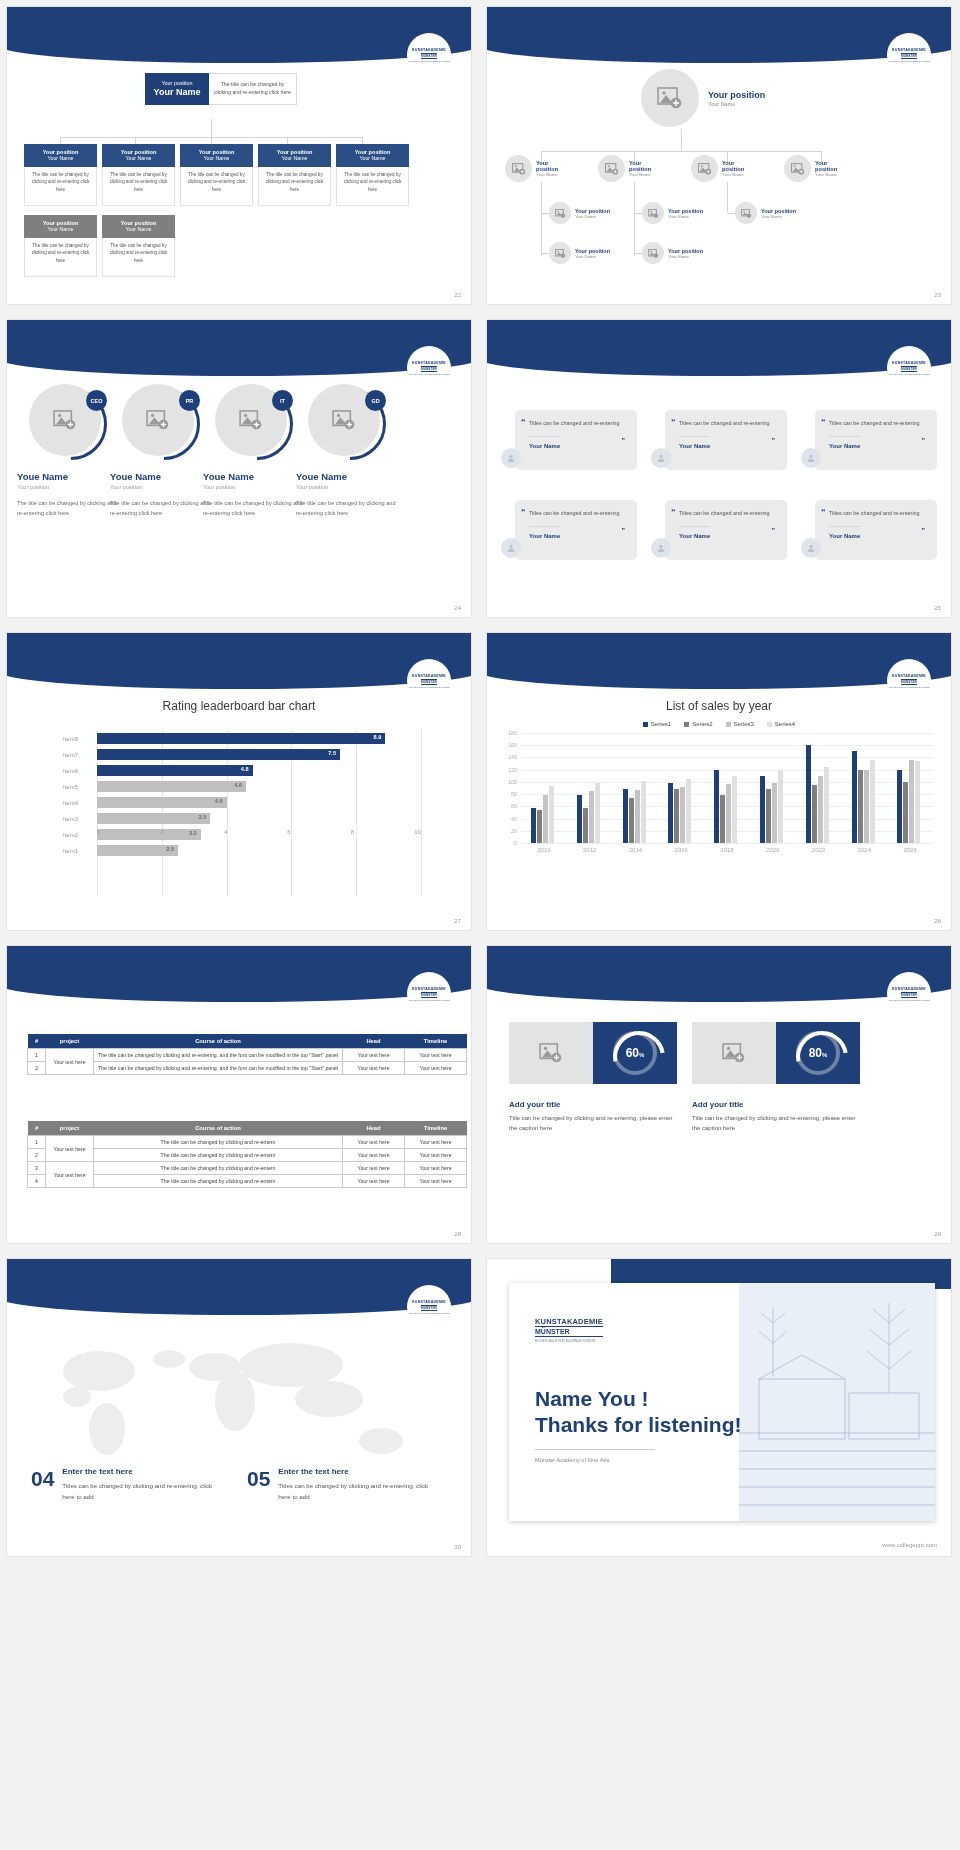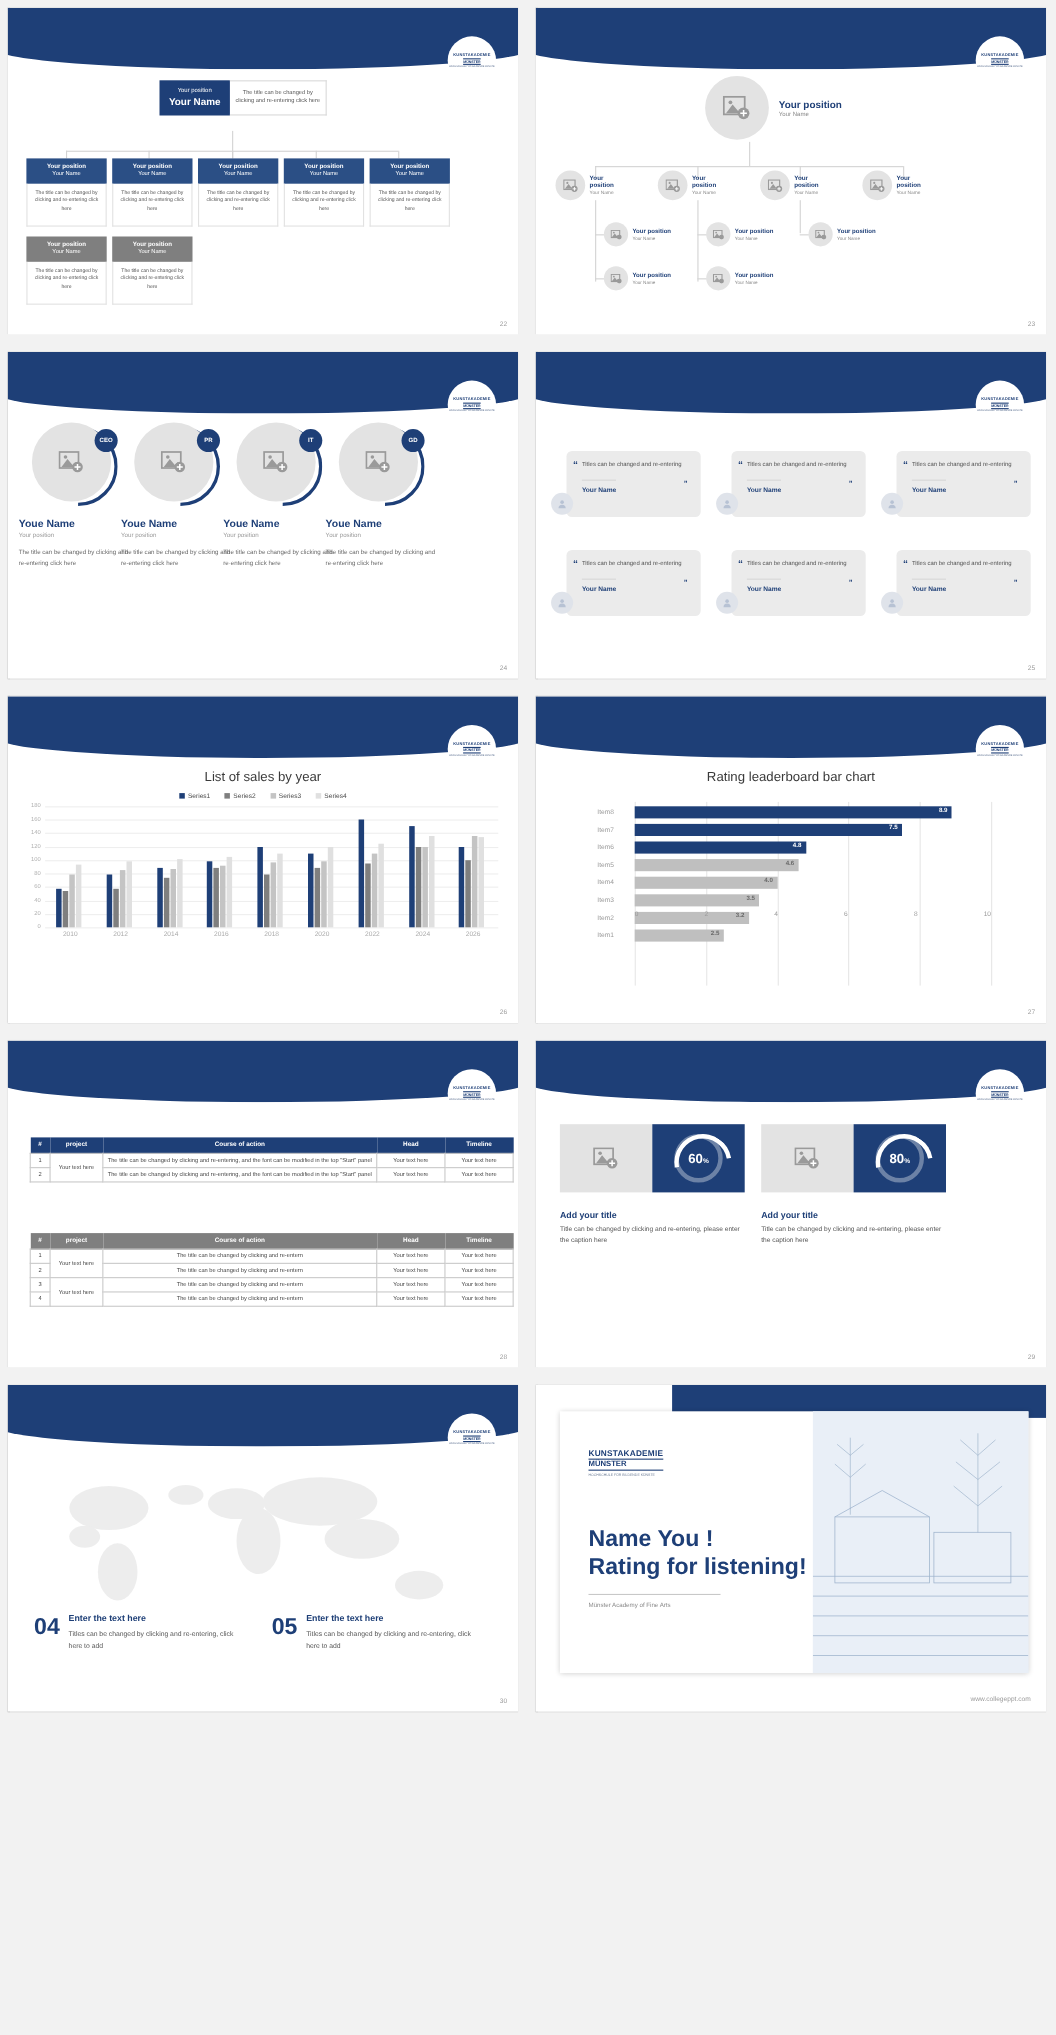--- a/index.html
+++ b/index.html
@@ -613,20 +613,120 @@
           </svg>
         </div>
       <div class="card" style="left:328px;top:180px;">
         <span class="qm">“</span>
         <div class="ct">Titles can be changed and re-entering</div>
         <span class="qm2" style="position:absolute;right:12px;top:27px;">”</span>
         <div class="cn">Your Name</div>
       </div>
 
       <div class="pnum">25</div>
+    </div>
+  </div>
+
+  <div class="cell">
+    <div class="slide">
+      <div class="band">
+          <div class="fill"></div>
+        </div>
+      <h2>Leaderboard bar chart</h2>
+      <div class="logo">
+        <div class="l1">KUNSTAKADEMIE</div>
+        <div class="l2">MÜNSTER</div>
+        <div class="l3">HOCHSCHULE FÜR BILDENDE KÜNSTE</div>
+      </div>
+
+      <div class="ctitle">Rating leaderboard bar chart</div>
+      <div id="lb-vgrids">
+          <div class="vgrid" style="left: 90px;"></div>
+          <div class="vgrid" style="left: 154.8px;"></div>
+          <div class="vgrid" style="left: 219.6px;"></div>
+          <div class="vgrid" style="left: 284.4px;"></div>
+          <div class="vgrid" style="left: 349.2px;"></div>
+          <div class="vgrid" style="left: 414px;"></div>
+        </div>
+      <div class="lb" id="lb-rows">
+          <div class="lbrow">
+            <div class="lbname">Item8</div>
+            <div class="lbtrack">
+              <div class="lbbar" style="width: 89%; background: rgb(30, 63, 119);">
+                <div class="lbval" style="color: rgb(255, 255, 255);">8.9</div>
+              </div>
+            </div>
+          </div>
+          <div class="lbrow">
+            <div class="lbname">Item7</div>
+            <div class="lbtrack">
+              <div class="lbbar" style="width: 75%; background: rgb(30, 63, 119);">
+                <div class="lbval" style="color: rgb(255, 255, 255);">7.5</div>
+              </div>
+            </div>
+          </div>
+          <div class="lbrow">
+            <div class="lbname">Item6</div>
+            <div class="lbtrack">
+              <div class="lbbar" style="width: 48%; background: rgb(30, 63, 119);">
+                <div class="lbval" style="color: rgb(255, 255, 255);">4.8</div>
+              </div>
+            </div>
+          </div>
+          <div class="lbrow">
+            <div class="lbname">Item5</div>
+            <div class="lbtrack">
+              <div class="lbbar" style="width: 46%; background: rgb(191, 191, 191);">
+                <div class="lbval" style="color: rgb(106, 106, 106);">4.6</div>
+              </div>
+            </div>
+          </div>
+          <div class="lbrow">
+            <div class="lbname">Item4</div>
+            <div class="lbtrack">
+              <div class="lbbar" style="width: 40%; background: rgb(191, 191, 191);">
+                <div class="lbval" style="color: rgb(106, 106, 106);">4.0</div>
+              </div>
+            </div>
+          </div>
+          <div class="lbrow">
+            <div class="lbname">Item3</div>
+            <div class="lbtrack">
+              <div class="lbbar" style="width: 35%; background: rgb(191, 191, 191);">
+                <div class="lbval" style="color: rgb(106, 106, 106);">3.5</div>
+              </div>
+            </div>
+          </div>
+          <div class="lbrow">
+            <div class="lbname">Item2</div>
+            <div class="lbtrack">
+              <div class="lbbar" style="width: 32%; background: rgb(191, 191, 191);">
+                <div class="lbval" style="color: rgb(106, 106, 106);">3.2</div>
+              </div>
+            </div>
+          </div>
+          <div class="lbrow">
+            <div class="lbname">Item1</div>
+            <div class="lbtrack">
+              <div class="lbbar" style="width: 25%; background: rgb(191, 191, 191);">
+                <div class="lbval" style="color: rgb(106, 106, 106);">2.5</div>
+              </div>
+            </div>
+          </div>
+        </div>
+      <div class="lbaxis" id="lb-axis">
+          <span>0</span>
+          <span>2</span>
+          <span>4</span>
+          <span>6</span>
+          <span>8</span>
+          <span>10</span>
+        </div>
+
+      <div class="pnum">27</div>
     </div>
   </div>
 
   <div class="cell">
     <div class="slide">
       <div class="band">
           <div class="fill"></div>
         </div>
       <h2>Comparison of sales data</h2>
       <div class="logo">
@@ -722,120 +822,20 @@
           <div class="bargroup" style="left: 376.293px;">
             <div class="bar" style="height: 72.7222px; background: rgb(30, 63, 119);"></div>
             <div class="bar" style="height: 61.1111px; background: rgb(127, 127, 127);"></div>
             <div class="bar" style="height: 83.1111px; background: rgb(196, 196, 196);"></div>
             <div class="bar" style="height: 81.8889px; background: rgb(224, 224, 224);"></div>
           </div>
           <div class="xtk" style="left: 389.111px;">2026</div>
         </div>
 
       <div class="pnum">26</div>
-    </div>
-  </div>
-
-  <div class="cell">
-    <div class="slide">
-      <div class="band">
-          <div class="fill"></div>
-        </div>
-      <h2>Leaderboard bar chart</h2>
-      <div class="logo">
-        <div class="l1">KUNSTAKADEMIE</div>
-        <div class="l2">MÜNSTER</div>
-        <div class="l3">HOCHSCHULE FÜR BILDENDE KÜNSTE</div>
-      </div>
-
-      <div class="ctitle">Rating leaderboard bar chart</div>
-      <div id="lb-vgrids">
-          <div class="vgrid" style="left: 90px;"></div>
-          <div class="vgrid" style="left: 154.8px;"></div>
-          <div class="vgrid" style="left: 219.6px;"></div>
-          <div class="vgrid" style="left: 284.4px;"></div>
-          <div class="vgrid" style="left: 349.2px;"></div>
-          <div class="vgrid" style="left: 414px;"></div>
-        </div>
-      <div class="lb" id="lb-rows">
-          <div class="lbrow">
-            <div class="lbname">Item8</div>
-            <div class="lbtrack">
-              <div class="lbbar" style="width: 89%; background: rgb(30, 63, 119);">
-                <div class="lbval" style="color: rgb(255, 255, 255);">8.9</div>
-              </div>
-            </div>
-          </div>
-          <div class="lbrow">
-            <div class="lbname">Item7</div>
-            <div class="lbtrack">
-              <div class="lbbar" style="width: 75%; background: rgb(30, 63, 119);">
-                <div class="lbval" style="color: rgb(255, 255, 255);">7.5</div>
-              </div>
-            </div>
-          </div>
-          <div class="lbrow">
-            <div class="lbname">Item6</div>
-            <div class="lbtrack">
-              <div class="lbbar" style="width: 48%; background: rgb(30, 63, 119);">
-                <div class="lbval" style="color: rgb(255, 255, 255);">4.8</div>
-              </div>
-            </div>
-          </div>
-          <div class="lbrow">
-            <div class="lbname">Item5</div>
-            <div class="lbtrack">
-              <div class="lbbar" style="width: 46%; background: rgb(191, 191, 191);">
-                <div class="lbval" style="color: rgb(106, 106, 106);">4.6</div>
-              </div>
-            </div>
-          </div>
-          <div class="lbrow">
-            <div class="lbname">Item4</div>
-            <div class="lbtrack">
-              <div class="lbbar" style="width: 40%; background: rgb(191, 191, 191);">
-                <div class="lbval" style="color: rgb(106, 106, 106);">4.0</div>
-              </div>
-            </div>
-          </div>
-          <div class="lbrow">
-            <div class="lbname">Item3</div>
-            <div class="lbtrack">
-              <div class="lbbar" style="width: 35%; background: rgb(191, 191, 191);">
-                <div class="lbval" style="color: rgb(106, 106, 106);">3.5</div>
-              </div>
-            </div>
-          </div>
-          <div class="lbrow">
-            <div class="lbname">Item2</div>
-            <div class="lbtrack">
-              <div class="lbbar" style="width: 32%; background: rgb(191, 191, 191);">
-                <div class="lbval" style="color: rgb(106, 106, 106);">3.2</div>
-              </div>
-            </div>
-          </div>
-          <div class="lbrow">
-            <div class="lbname">Item1</div>
-            <div class="lbtrack">
-              <div class="lbbar" style="width: 25%; background: rgb(191, 191, 191);">
-                <div class="lbval" style="color: rgb(106, 106, 106);">2.5</div>
-              </div>
-            </div>
-          </div>
-        </div>
-      <div class="lbaxis" id="lb-axis">
-          <span>0</span>
-          <span>2</span>
-          <span>4</span>
-          <span>6</span>
-          <span>8</span>
-          <span>10</span>
-        </div>
-
-      <div class="pnum">27</div>
     </div>
   </div>
 
   <div class="cell">
     <div class="slide">
       <div class="band">
           <div class="fill"></div>
         </div>
       <h2>Data tables</h2>
       <div class="logo">
@@ -1041,21 +1041,21 @@
                 <path d="M34 24 v70 M34 40 l-12 -10 M34 40 l12 -10 M34 60 l-14 -12 M34 60 l14 -12"></path>
               </g>
             </svg>
           </div>
           <div class="tylogo">
             <div style="font-size:7.5px;font-weight:bold;color:#1e3f77;letter-spacing:.2px;">KUNSTAKADEMIE</div>
             <div style="font-size:7px;font-weight:bold;color:#1e3f77;border-top:1px solid #1e3f77;border-bottom:1px solid #1e3f77;padding:1px 0;">MÜNSTER</div>
             <div style="font-size:3.2px;color:#6f7f98;margin-top:1.5px;">HOCHSCHULE FÜR BILDENDE KÜNSTE</div>
           </div>
           <div class="tyh1">Name You !</div>
-          <div class="tyh2">Rating for listening!</div>
+          <div class="tyh2">Thanks for listening!</div>
           <div class="tyrule"></div>
           <div class="tysub">Münster Academy of Fine Arts</div>
         </div>
         <div class="tyurl">www.collegeppt.com</div>
       </div>
     </div>
   </div>
 
 </div>
 

